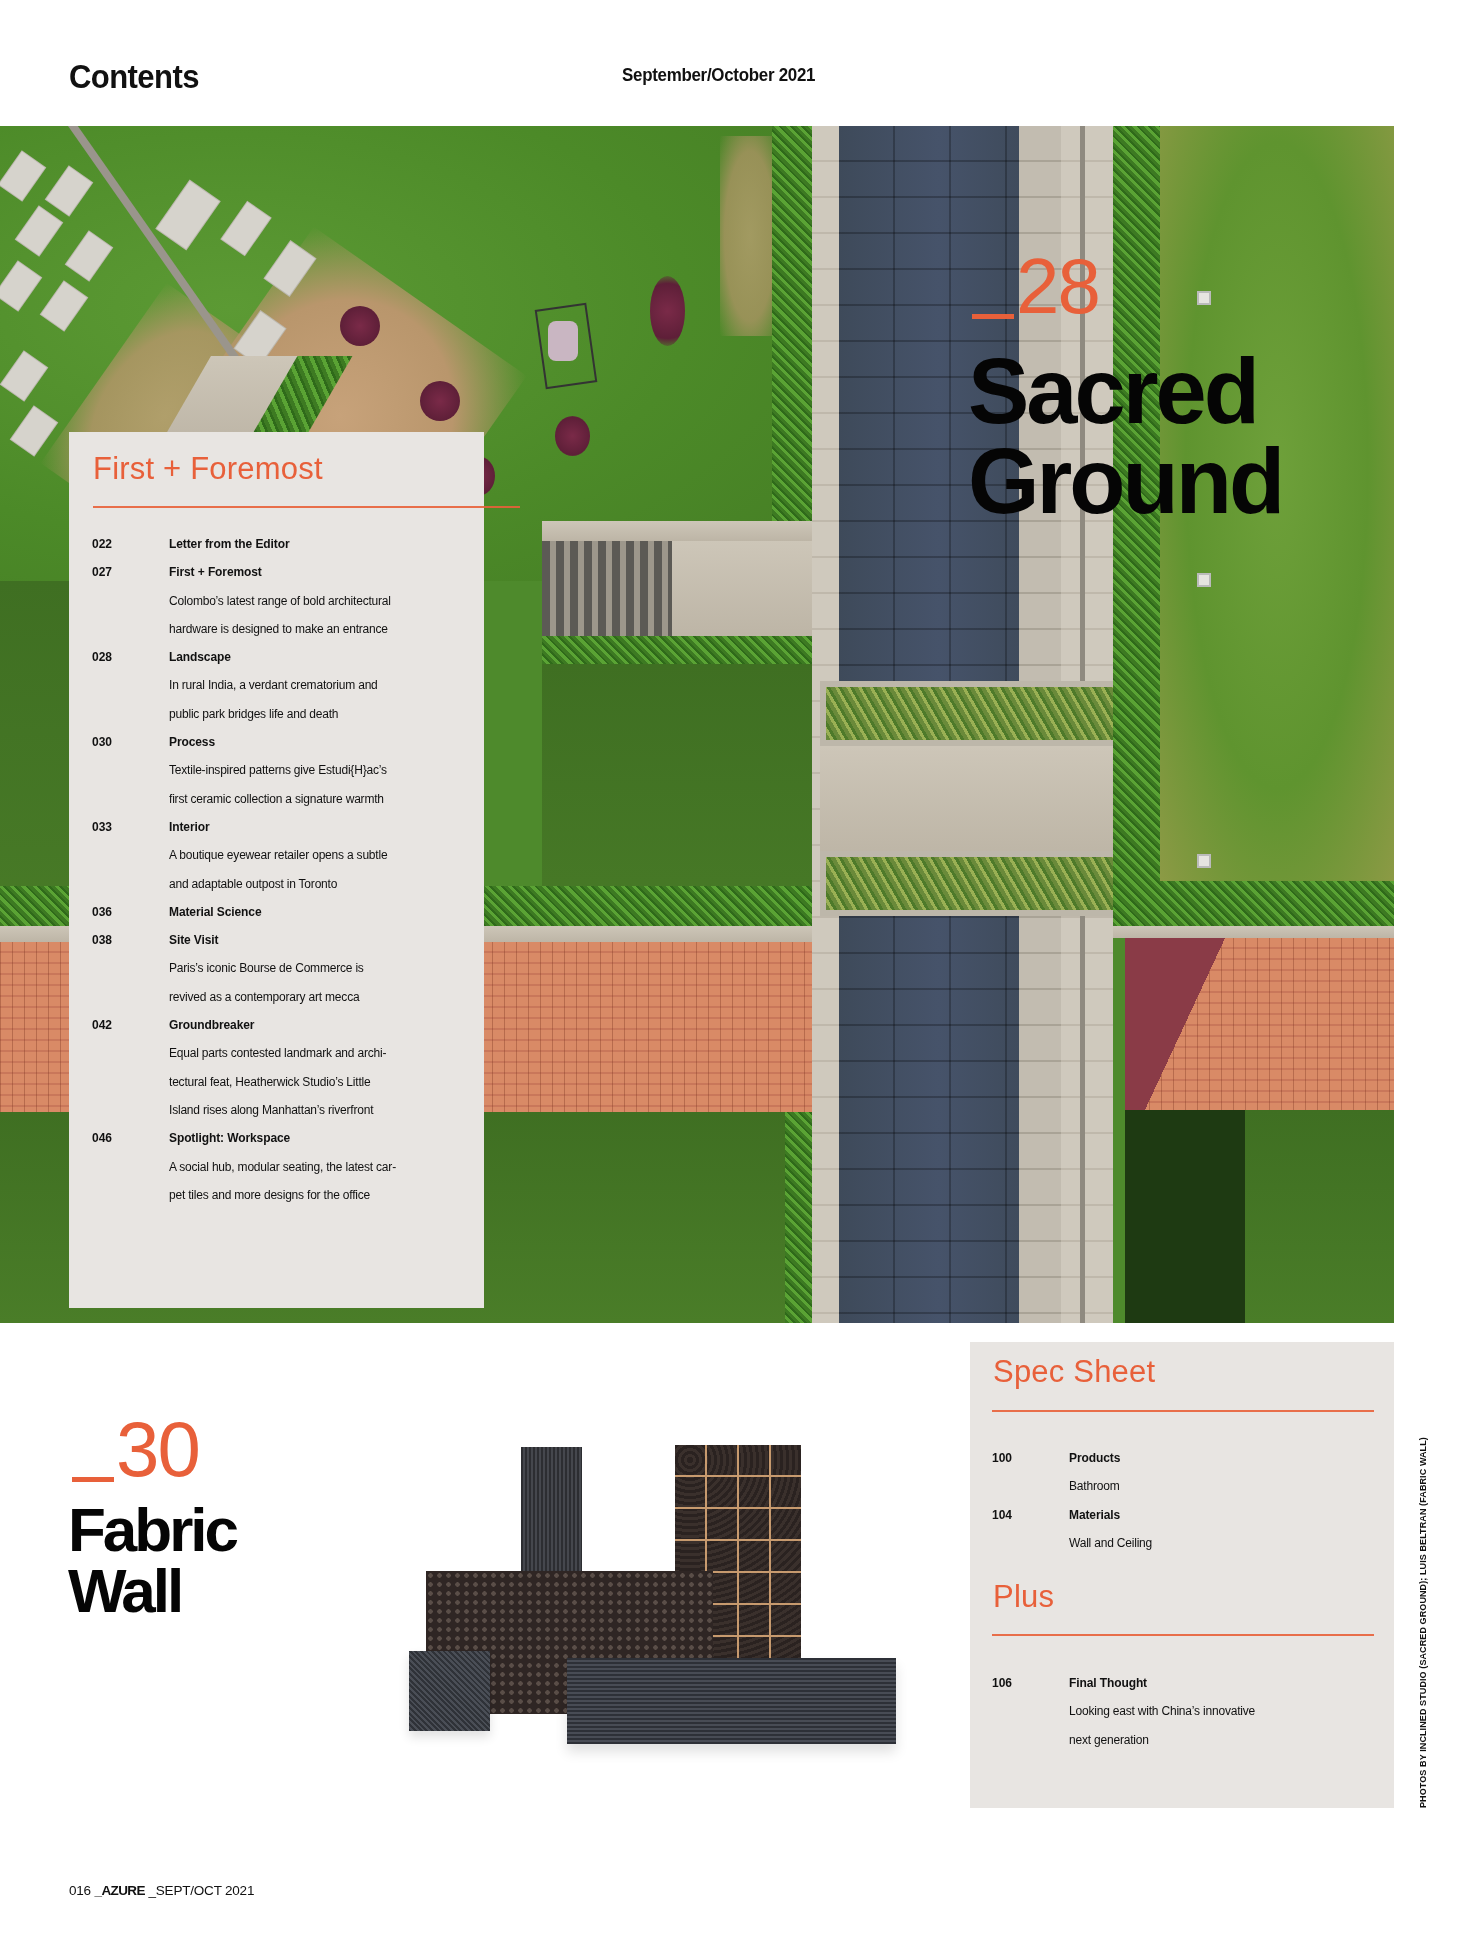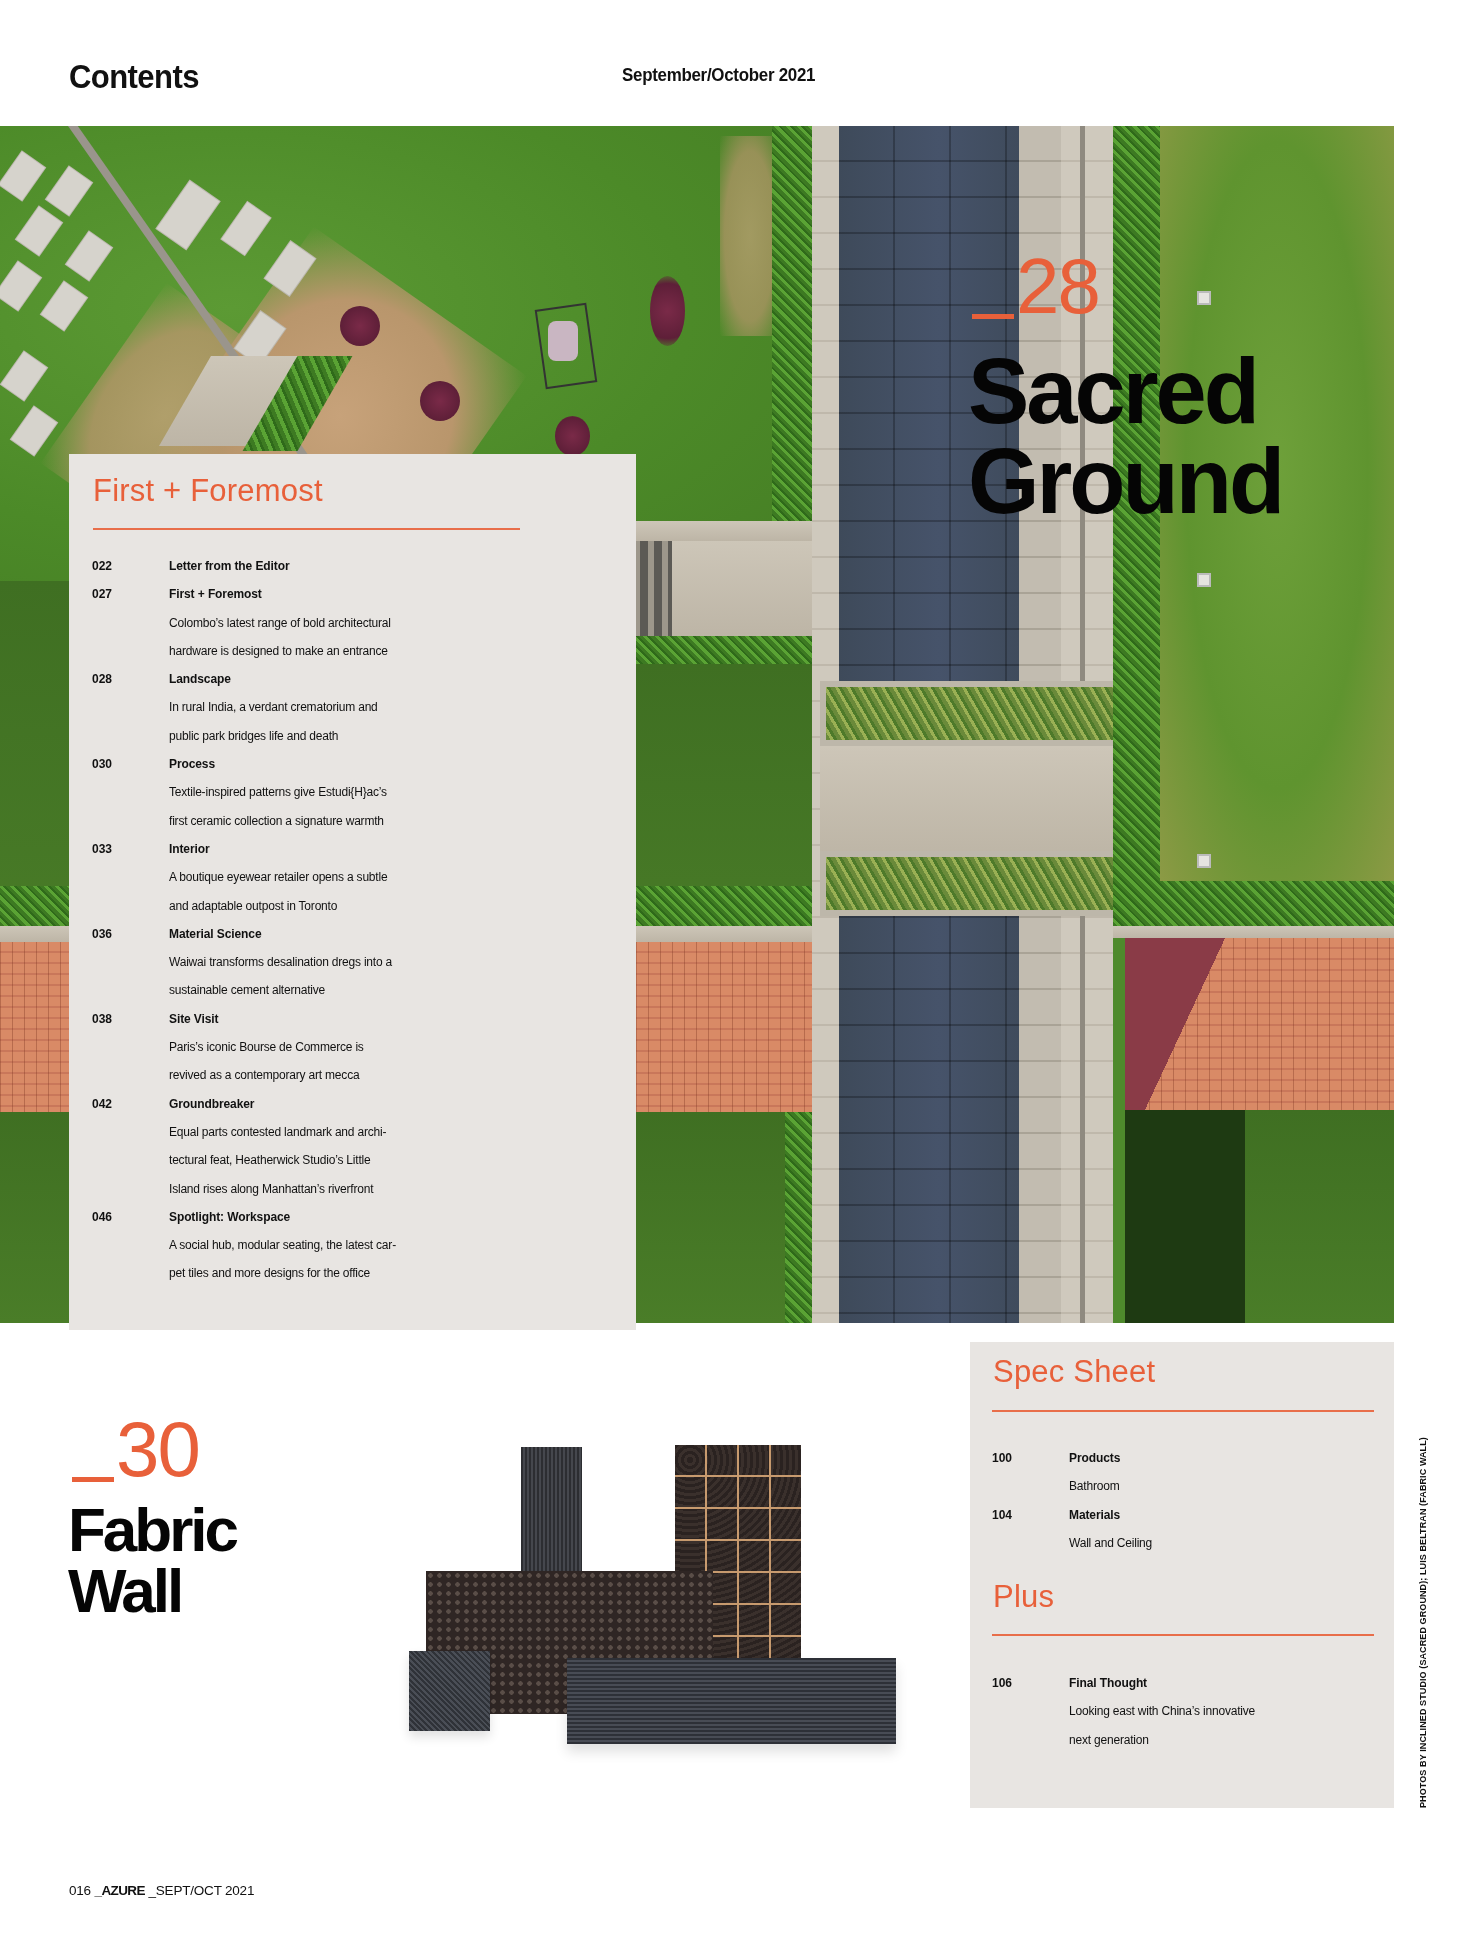--- a/index.html
+++ b/index.html
@@ -33,21 +33,21 @@
   .dirt { background: radial-gradient(ellipse, #c7a27a 0%, #b9966c 60%, rgba(185,150,108,0) 100%); }
   .stairs { background: repeating-linear-gradient(90deg, #5c5a55 0 8px, #9d978b 8px 14px); }
   .planter { background: repeating-linear-gradient(60deg, #6a8a3a 0 4px, #9ab054 4px 7px, #4e7a2a 7px 10px); border: 6px solid #bdb7aa; }
   .shrub { background: radial-gradient(circle, #7a2a48 0%, #5e1f38 70%, rgba(94,31,56,0) 100%); border-radius: 50%; }
   .paver { background: #d6d3cc; transform: rotate(35deg); box-shadow: 0 0 0 1px #bdb9b0; }
   .post { background: #e6e4e0; border: 2px solid #bbb; }
   .shadow-tri { background: linear-gradient(115deg, #8a3b47 0 50%, transparent 50%); }
 
   
   .panel { background: #e8e5e2; }
-  .panel-ff { left: 69px; top: 454px; width: 567px; height: 876px; }
+  .panel-ff { left: 69px; top: 432px; width: 415px; height: 876px; }
   .panel-spec { left: 970px; top: 1342px; width: 424px; height: 466px; }
 
   .sec-title { position: absolute; color: #e8603a; font-size: 31px; font-weight: 400; letter-spacing: 0.2px; }
   .sec-rule { position: absolute; height: 2px; background: #e8603a; opacity: 0.9; }
 
   .toc { position: absolute; font-size: 12px; line-height: 28.3px; }
   .toc-row { display: flex; }
   .toc-num { width: 77px; flex: none; font-weight: 700; }
   .toc-body { flex: 1; }
   .toc-title { font-weight: 700; display: block; letter-spacing: -0.1px; }
@@ -210,22 +210,20 @@
         <span class="toc-body">
           <span class="toc-title">Interior</span>
           <span class="toc-desc">A boutique eyewear retailer opens a subtle
 and adaptable outpost in Toronto</span>
         </span>
       </div>
     <div class="toc-row">
         <span class="toc-num">036</span>
         <span class="toc-body">
           <span class="toc-title">Material Science</span>
-          <span class="toc-desc">Waiwai transforms desalination dregs into a
-sustainable cement alternative</span>
         </span>
       </div>
     <div class="toc-row">
         <span class="toc-num">038</span>
         <span class="toc-body">
           <span class="toc-title">Site Visit</span>
           <span class="toc-desc">Paris’s iconic Bourse de Commerce is
 revived as a contemporary art mecca</span>
         </span>
       </div>

